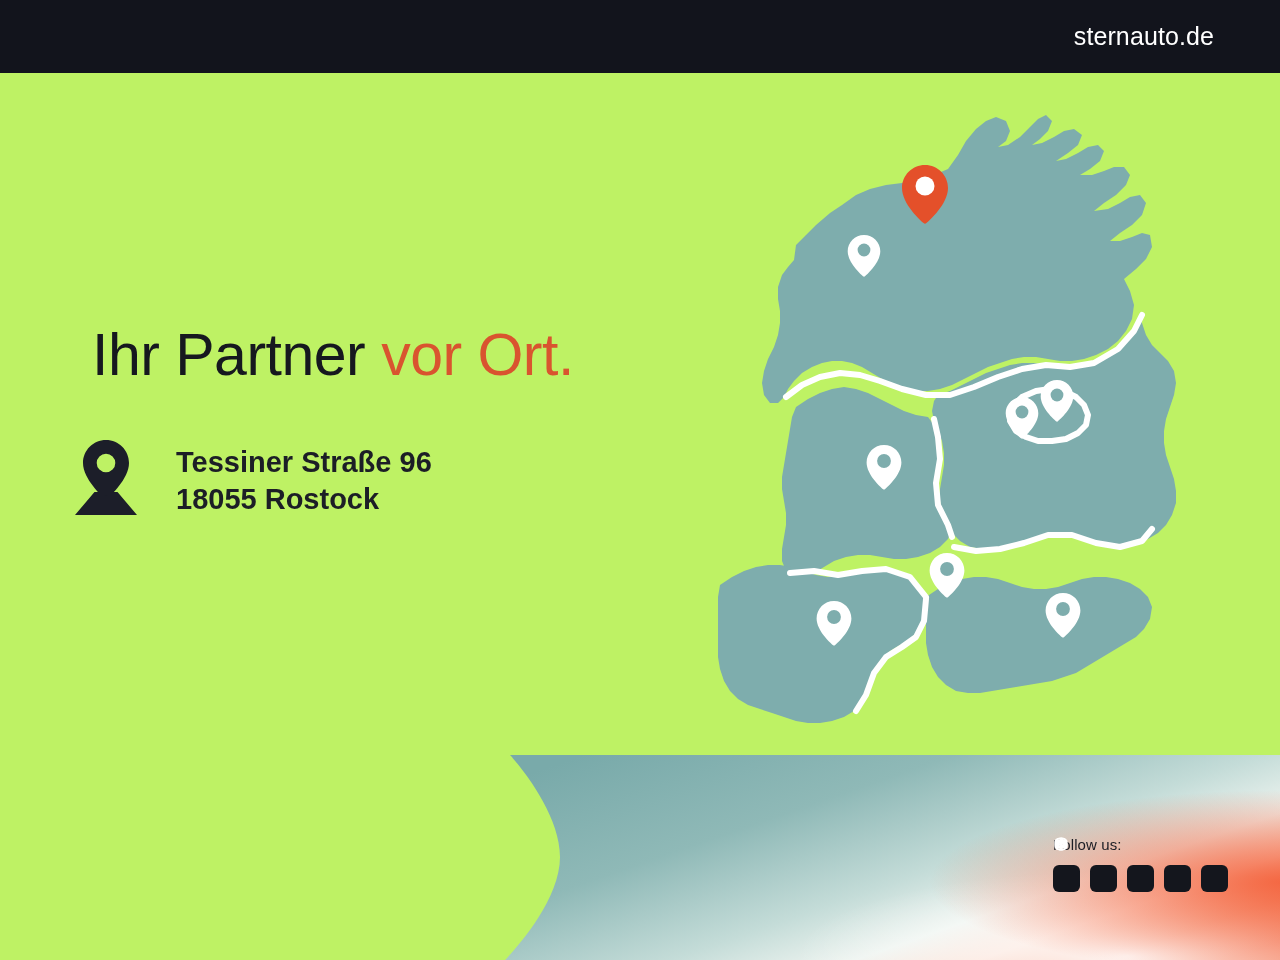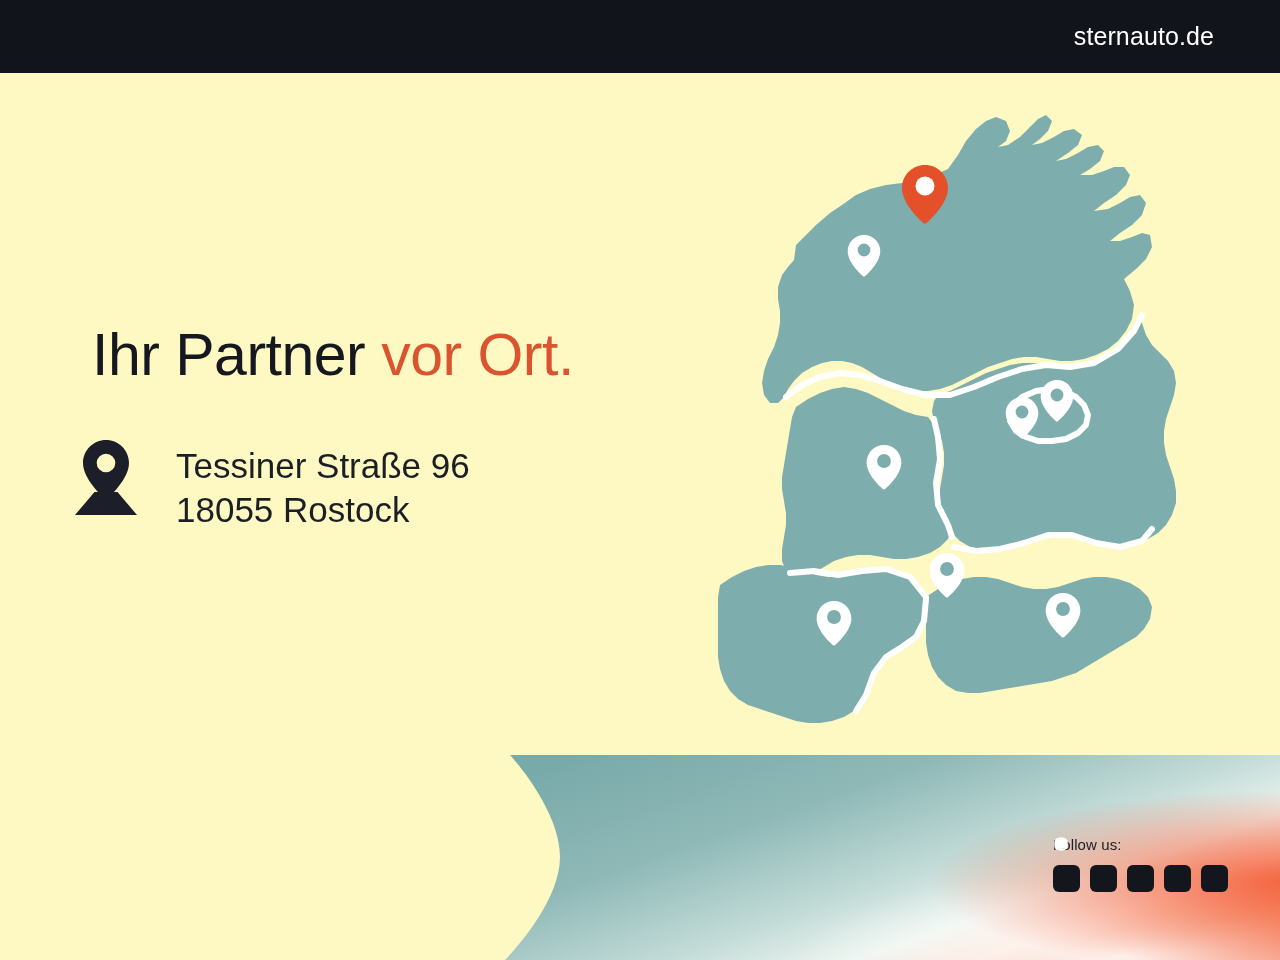--- a/index.html
+++ b/index.html
@@ -2,21 +2,21 @@
 <html><head>
 <meta charset="utf-8">
 <style>
   * { margin:0; padding:0; box-sizing:border-box; }
   html, body {
     width:1280px; height:960px;
     background:#ffffff;
     font-family:"Liberation Sans", sans-serif;
     overflow:hidden;
   }
-  .page { position:relative; width:1280px; height:960px; background:#fef9c3; overflow:hidden; }
+  .page { position:relative; width:1280px; height:960px; background:#bef264; overflow:hidden; }
 
   
   .topbar {
     position:absolute; left:0; top:0; width:1280px; height:73px;
     background:#12141c;
     display:flex; align-items:center; justify-content:flex-end;
     padding-right:66px;
   }
   .topbar-url {
     color:#ffffff; font-size:25px; letter-spacing:0.1px; font-weight:400;
@@ -31,21 +31,21 @@
   .headline .dark { color:#16181f;margin-left:24px; }
   .headline .accent { color:#d9542f; }
 
   
   .address {
     position:absolute; left:70px; top:438px;
     display:flex; align-items:flex-start; gap:34px;
   }
   .addr-icon { width:72px; height:80px; flex:none; }
   .addr-text {
-    font-size:35px; line-height:1.26; color:#1c1e26; font-weight:400;
+    font-size:29px; line-height:1.26; color:#1c1e26; font-weight:700;
     padding-top:6px;
   }
   .addr-line { white-space:nowrap; }
 
   
   .map-wrap {
     position:absolute; left:690px; top:85px; width:530px; height:665px;
   }
   .map-wrap svg { width:100%; height:100%; display:block; }
 

